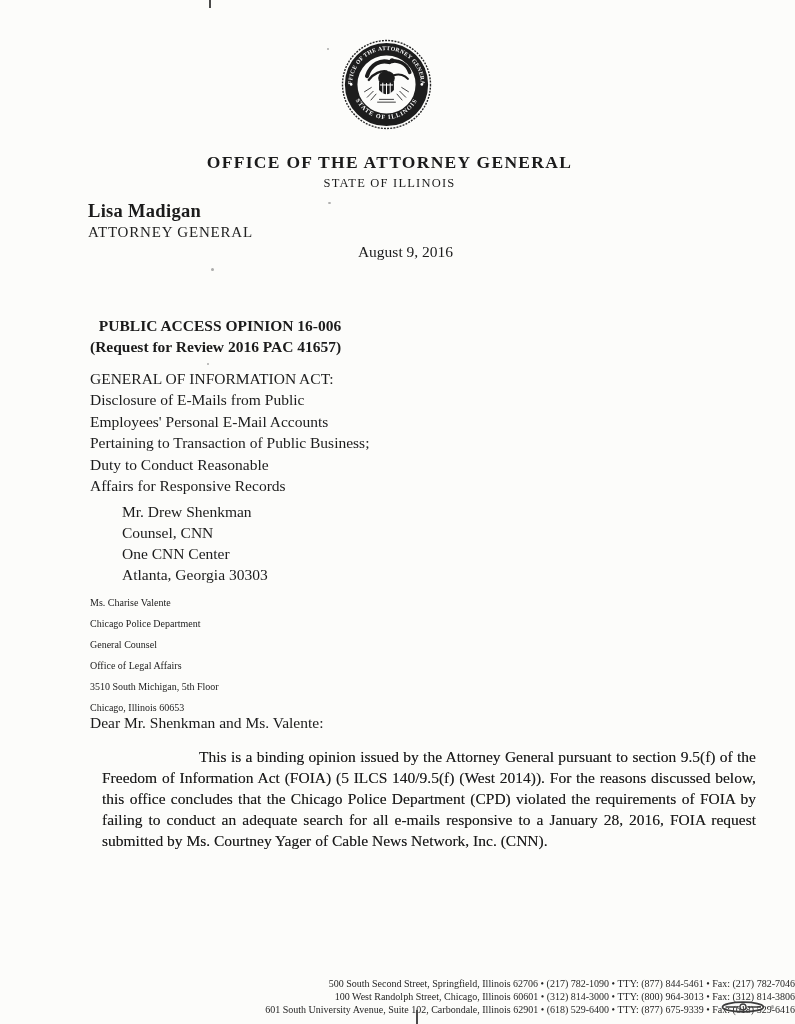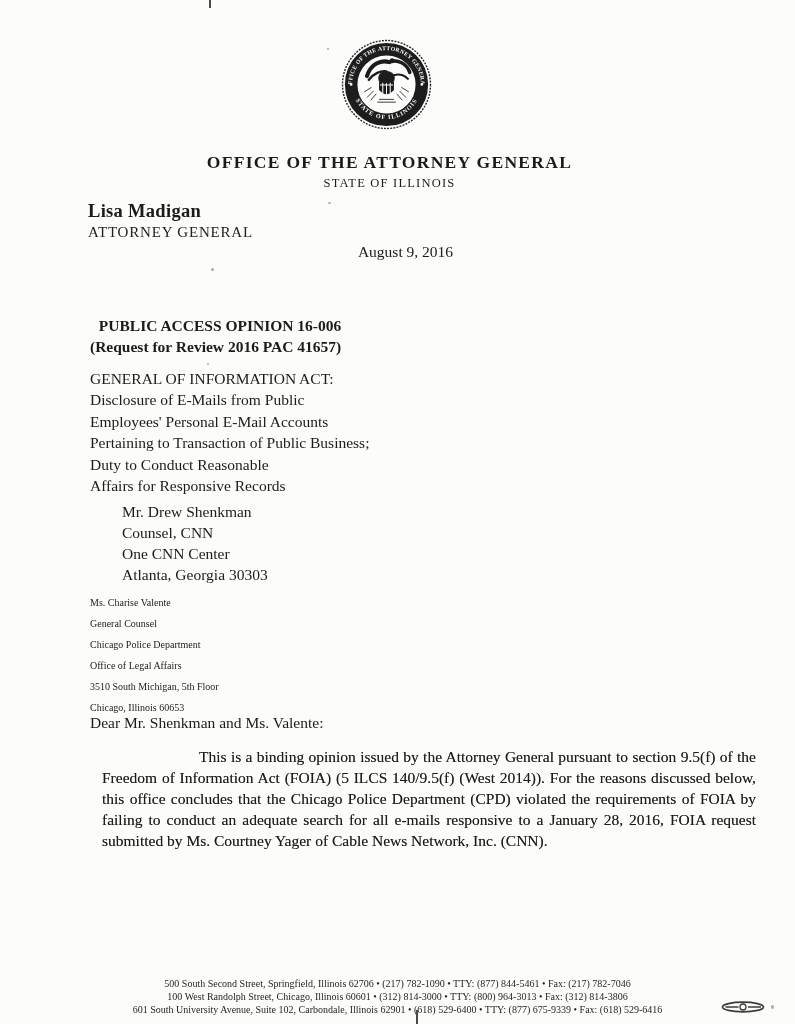--- a/index.html
+++ b/index.html
@@ -30,21 +30,21 @@
   .subject-block{left:90px;top:368px;font-size:15.5px;line-height:21.4px;}
   .recipient-1{left:90px;top:501px;font-size:15.5px;line-height:21px;margin-left:32px;}
   .recipient-2{left:90px;top:592px;font-size:10px;line-height:21px;}
   .salutation{left:90px;top:714px;font-size:15.5px;}
   .body-par{
     left:102px;top:746px;width:654px;margin:0;
     font-size:15.5px;line-height:21px;text-align:justify;text-indent:97px;
     text-shadow:0 0 .4px rgba(27,27,27,.55);
   }
 
-  .footer{top:977px;left:0;right:0;text-align:center;font-size:10px;line-height:13.2px;color:#252525;}
+  .footer{top:977px;left:0;right:0;text-align:right;font-size:10px;line-height:13.2px;color:#252525;}
   .union-bug{left:721px;top:1001px;width:44px;height:12px;}
 </style>
 </head>
 <body>
 
 <div class="page">
 
   <div class="abs tick tick-top"></div>
 
   <div class="speck" style="left:327px;top:48px;width:2px;height:2px;"></div>
@@ -125,22 +125,22 @@
 
   <div class="abs recipient-1">
     <div>Mr. Drew Shenkman</div>
     <div>Counsel, CNN</div>
     <div>One CNN Center</div>
     <div>Atlanta, Georgia 30303</div>
   </div>
 
   <div class="abs recipient-2">
     <div>Ms. Charise Valente</div>
+    <div>Chicago Police Department</div>
     <div>General Counsel</div>
-    <div>Chicago Police Department</div>
     <div>Office of Legal Affairs</div>
     <div>3510 South Michigan, 5th Floor</div>
     <div>Chicago, Illinois 60653</div>
   </div>
 
   <div class="abs salutation">Dear Mr. Shenkman and Ms. Valente:</div>
 
   <p class="abs body-par">This is a binding opinion issued by the Attorney General pursuant to section 9.5(f) of the Freedom of Information Act (FOIA) (5 ILCS 140/9.5(f) (West 2014)). For the reasons discussed below, this office concludes that the Chicago Police Department (CPD) violated the requirements of FOIA by failing to conduct an adequate search for all e-mails responsive to a January 28, 2016, FOIA request submitted by Ms. Courtney Yager of Cable News Network, Inc. (CNN).</p>
 
   <div class="abs footer">

